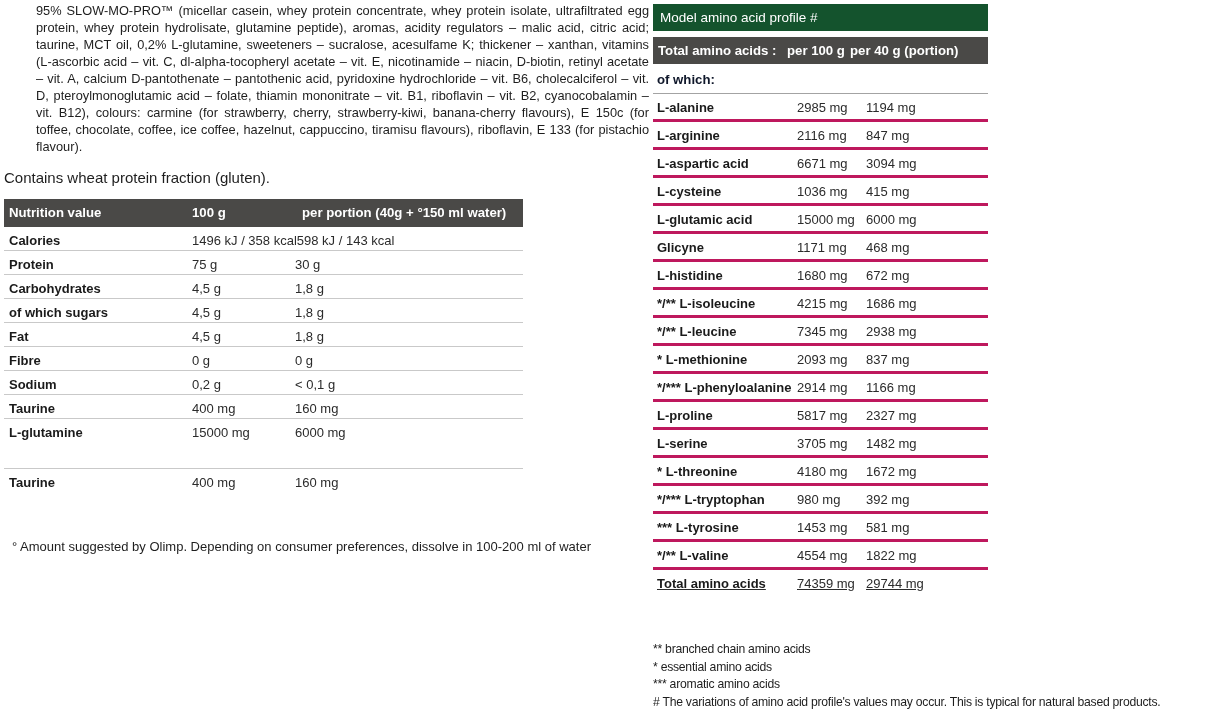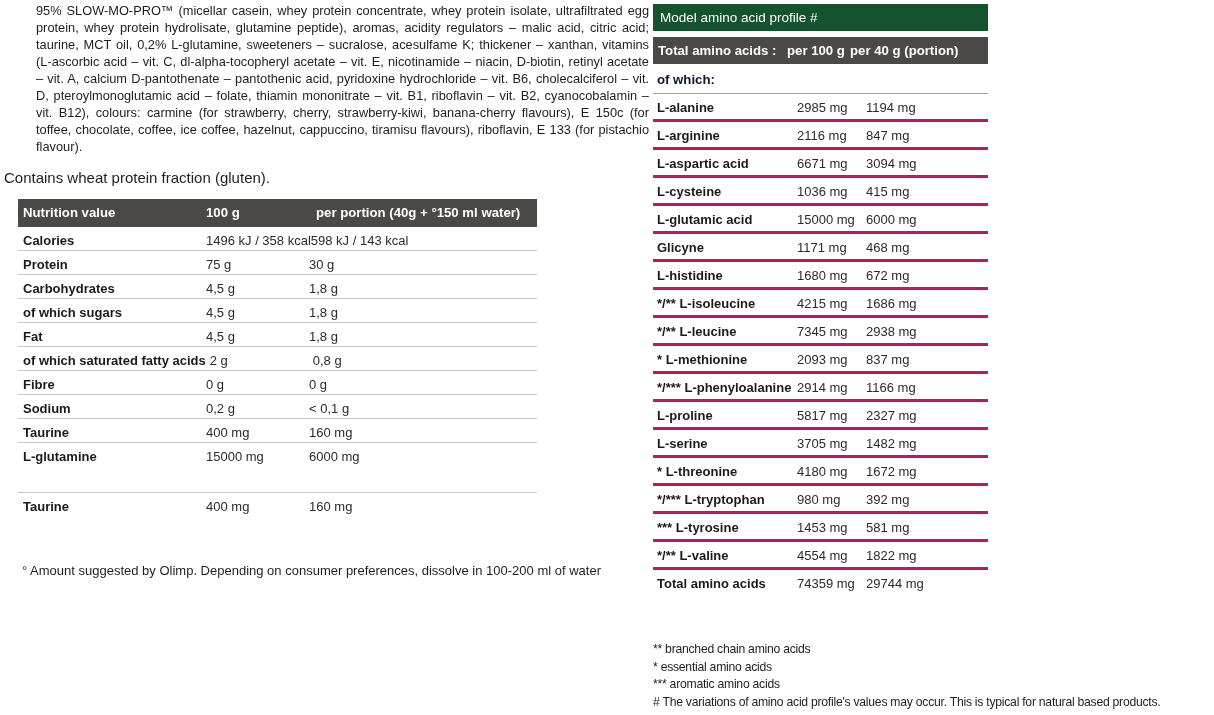--- a/index.html
+++ b/index.html
@@ -7,46 +7,46 @@
   body {
     width:1214px; height:715px; background:#ffffff; overflow:hidden; position:relative;
     font-family:"Liberation Sans", sans-serif; color:#1e1e1e;
   }
 
   
   .left-col { position:absolute; left:4px; top:2px; width:645px; }
   .ingredients { font-size:12.8px; line-height:17px; text-align:justify; color:#1e1e1e;margin-left:32px; }
   .allergen { margin-top:14px; font-size:15px; }
 
-  .ntable { margin-left:14px; margin-top:13px; width:519px; }
+  .ntable { margin-left:0; margin-top:13px; width:519px; }
   .nheader { display:flex; background:#4a4947; color:#fff; font-weight:bold; height:28px; line-height:28px; font-size:13.2px; white-space:nowrap; }
   .nh1 { min-width:184px; padding-left:5px; }
   .nh2 { min-width:107px; padding-left:4px; }
   .nh3 { flex:1; padding-left:7px; }
   .nrow { display:flex; height:24px; line-height:28px; border-bottom:1px solid #c9c9c9; font-size:13px; color:#2b2b2b; }
   .nrow .c1 { min-width:184px; padding-left:5px; font-weight:bold; white-space:nowrap; color:#1a1a1a; }
   .nrow .c2 { min-width:107px; padding-left:4px; white-space:nowrap; }
   .nrow .c3 { flex:1; white-space:nowrap; }
   .nrow.tall { height:50px; }
   .nrow.last { border-bottom:none; }
-  .nfootnote { margin-left:18px; margin-top:46px; font-size:13px; color:#1e1e1e; }
+  .nfootnote { margin-left:8px; margin-top:46px; font-size:13px; color:#1e1e1e; }
 
   
   .amino { position:absolute; left:653px; top:4px; width:335px; }
   .atitle { background:#14532d; color:#fff; height:27px; line-height:27px; padding-left:7px; font-size:13.5px; white-space:nowrap; }
   .aheader { display:flex; background:#4a4947; color:#fff; font-weight:bold; height:27px; line-height:27px; font-size:13.2px; margin-top:6px; white-space:nowrap; }
   .ah1 { min-width:134px; padding-left:5px; }
   .ah2 { min-width:63px; }
   .ah3 { flex:1; }
   .asub { font-weight:bold; height:30px; line-height:31px; padding-left:4px; border-bottom:1px solid #a3a3a3; font-size:13.2px; color:#0f172a; }
   .arow { display:flex; height:28px; line-height:28px; border-bottom:3px solid #be185d; font-size:13px; color:#2b2b2b; }
   .arow .a1 { min-width:144px; padding-left:4px; font-weight:bold; white-space:nowrap; color:#1a1a1a; }
   .arow .a2 { min-width:69px; white-space:nowrap; }
   .arow .a3 { flex:1; white-space:nowrap; }
-  .arow.last { border-bottom:none; }
+  .arow.last { border-bottom:none;text-decoration:underline; }
   .afoot { position:absolute; left:653px; top:641px; font-size:12.2px; letter-spacing:-0.25px; line-height:17.7px; color:#1e1e1e; white-space:nowrap; }
 </style>
 </head>
 <body>
 
 <div class="left-col">
   <div class="ingredients">95% SLOW-MO-PRO™ (micellar casein, whey protein concentrate, whey protein isolate, ultrafiltrated egg protein, whey protein hydrolisate, glutamine peptide), aromas, acidity regulators – malic acid, citric acid; taurine, MCT oil, 0,2% L-glutamine, sweeteners – sucralose, acesulfame K; thickener – xanthan, vitamins (L-ascorbic acid – vit. C, dl-alpha-tocopheryl acetate – vit. E, nicotinamide – niacin, D-biotin, retinyl acetate – vit. A, calcium D-pantothenate – pantothenic acid, pyridoxine hydrochloride – vit. B6, cholecalciferol – vit. D, pteroylmonoglutamic acid – folate, thiamin mononitrate – vit. B1, riboflavin – vit. B2, cyanocobalamin – vit. B12), colours: carmine (for strawberry, cherry, strawberry-kiwi, banana-cherry flavours), E 150c (for toffee, chocolate, coffee, ice coffee, hazelnut, cappuccino, tiramisu flavours), riboflavin, E 133 (for pistachio flavour).</div>
   <div class="allergen">Contains wheat protein fraction (gluten).</div>
 
   <div class="ntable">
@@ -72,25 +72,20 @@
     </div>
     <div class="nrow">
       <div class="c1">of which sugars</div>
       <div class="c2">4,5 g</div>
       <div class="c3">1,8 g</div>
     </div>
     <div class="nrow">
       <div class="c1">Fat</div>
       <div class="c2">4,5 g</div>
       <div class="c3">1,8 g</div>
-    </div>
-    <div class="nrow">
-      <div class="c1">of which saturated fatty acids</div>
-      <div class="c2">2 g</div>
-      <div class="c3">0,8 g</div>
     </div>
     <div class="nrow">
       <div class="c1">Fibre</div>
       <div class="c2">0 g</div>
       <div class="c3">0 g</div>
     </div>
     <div class="nrow">
       <div class="c1">Sodium</div>
       <div class="c2">0,2 g</div>
       <div class="c3">&lt; 0,1 g</div>

